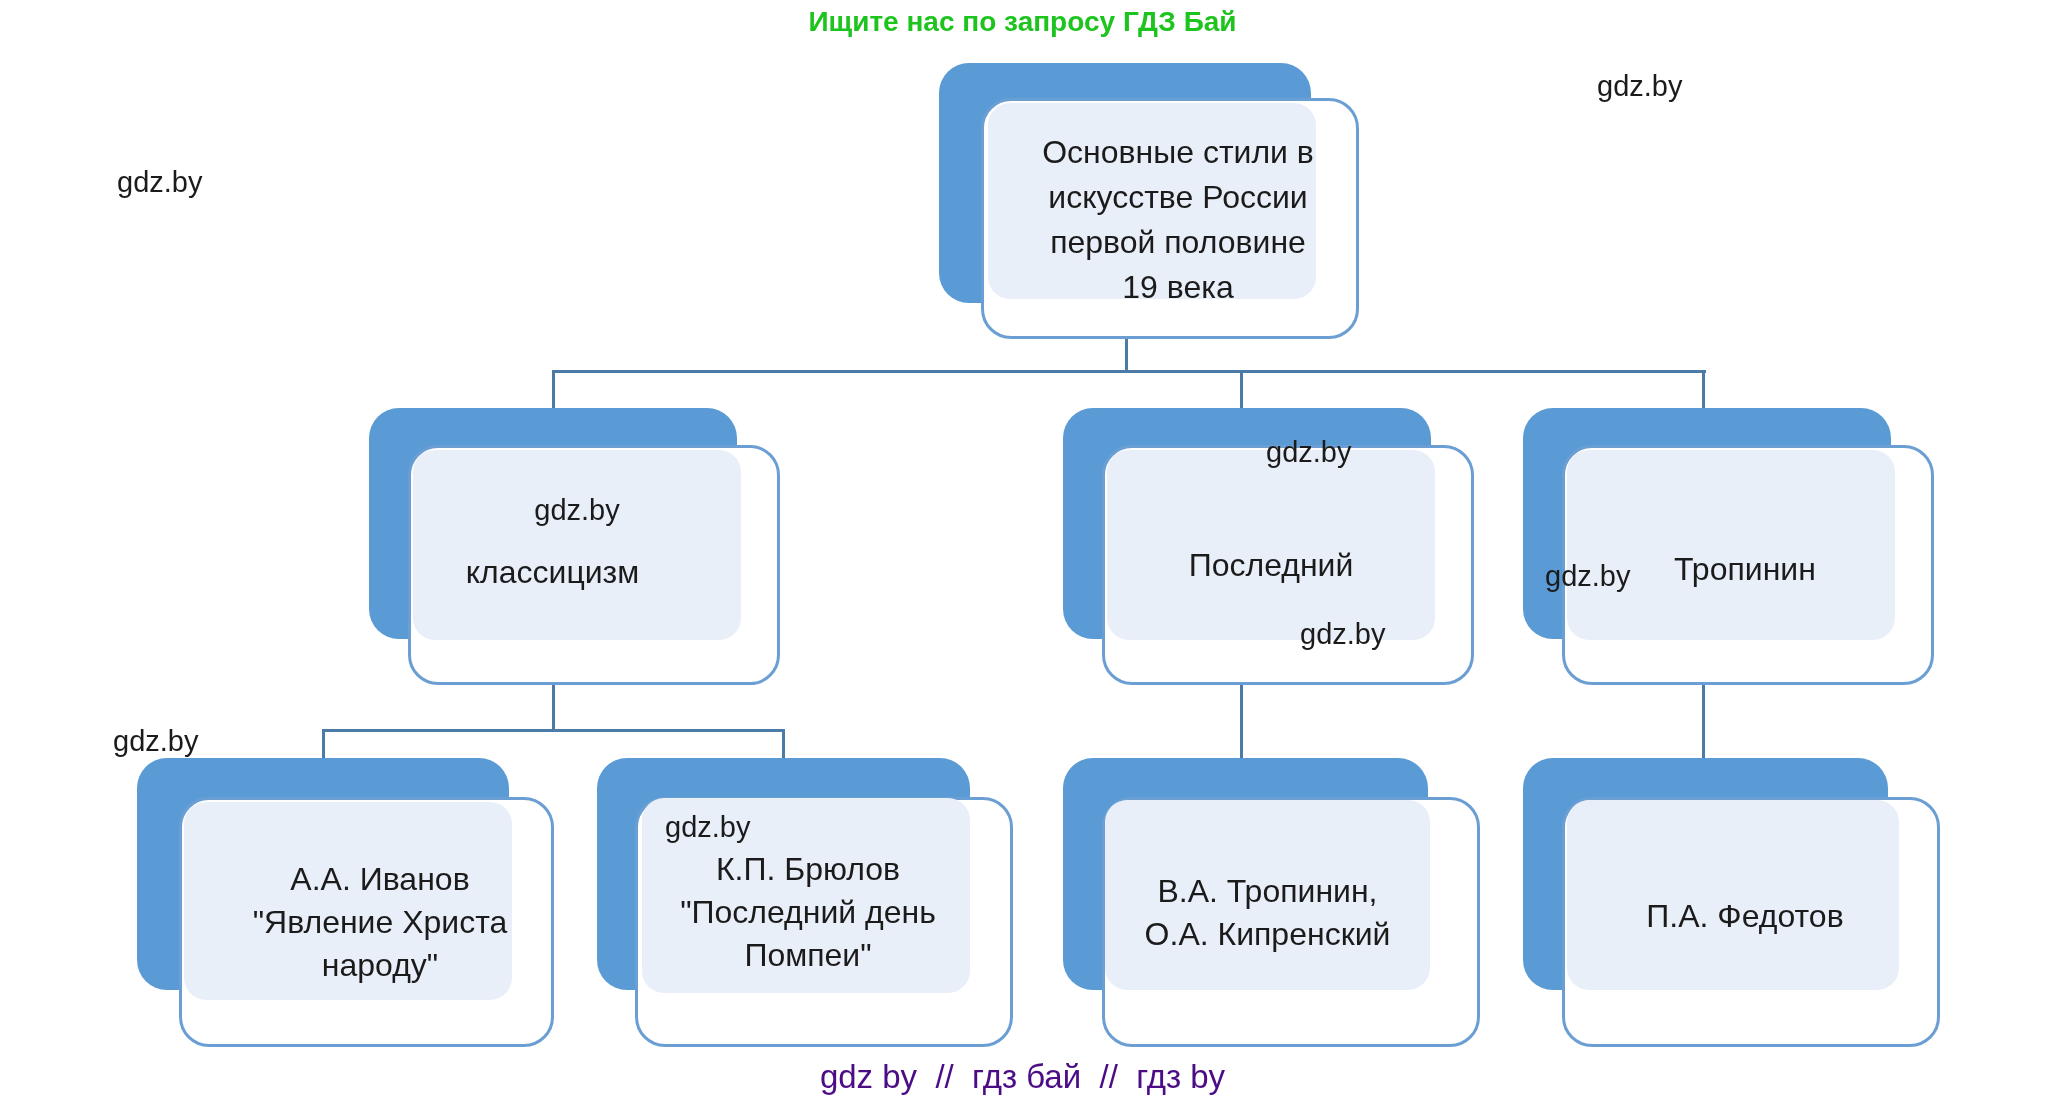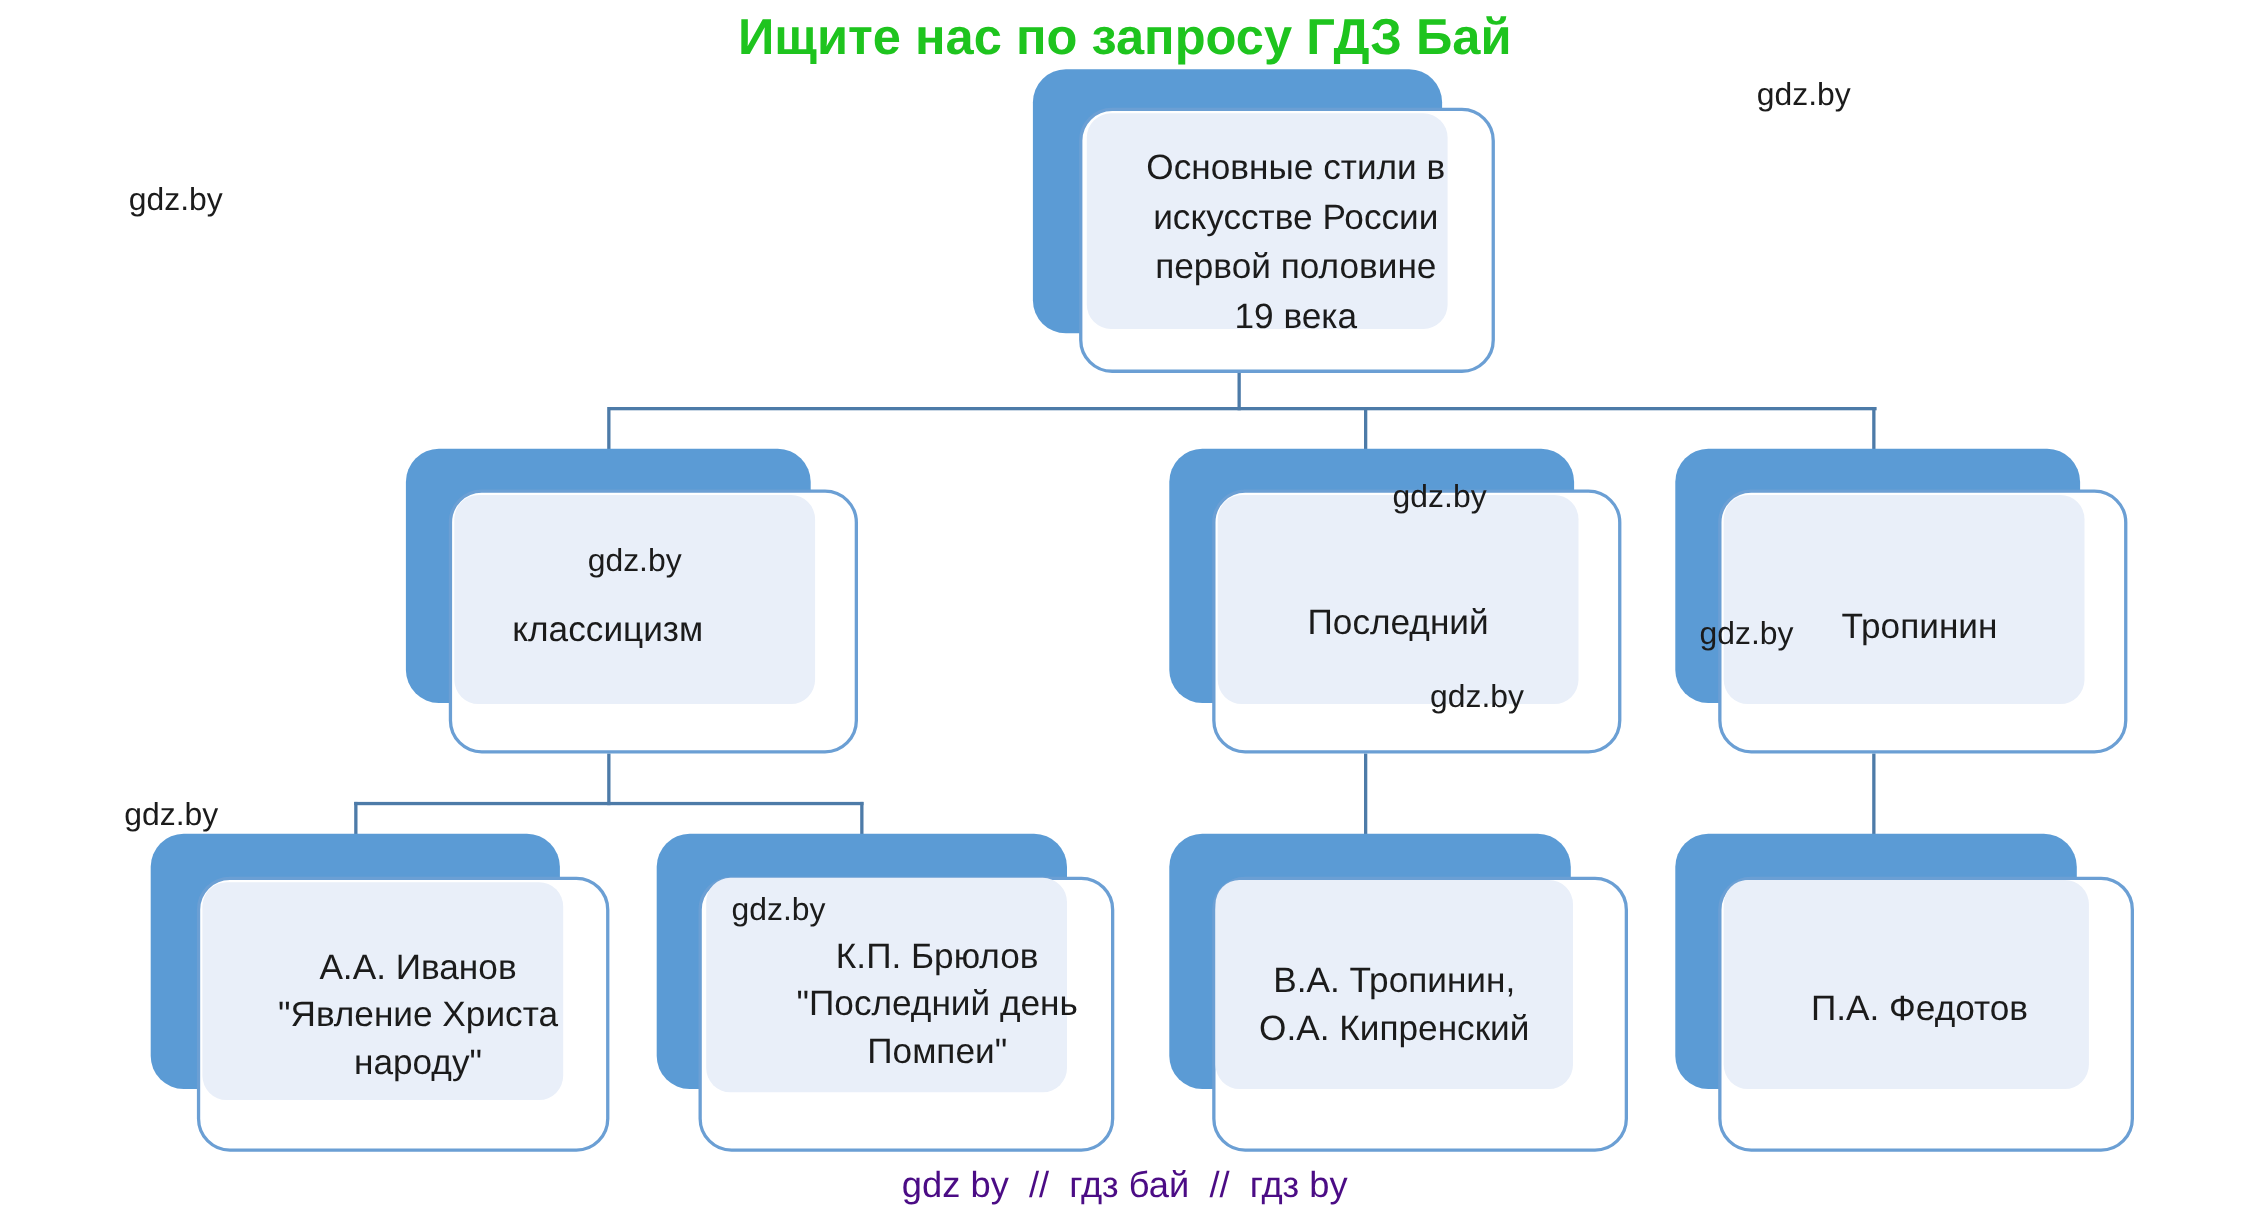--- a/index.html
+++ b/index.html
@@ -2,21 +2,21 @@
 <html style="--accent-blue: #5b9bd5; --card-border: #6b9fd4; --panel-fill: #e9eff9; --connector: #4d7ba8; --header-green: #1ec41e; --footer-purple: #4b0c85;"><head>
 <meta charset="utf-8">
 <style>
   html,body { margin:0; padding:0; background:#ffffff; }
   .canvas {
     position:relative; width:2045px; height:1103px; overflow:hidden;
     background:#ffffff; font-family:"Liberation Sans", sans-serif; color:#1b1b1b;
   }
   .header-text {
     position:absolute; left:0; top:6px; width:100%; text-align:center;
-    font-size:46px; font-weight:bold; color:var(--header-green,#1ec41e);
+    font-size:28px; font-weight:bold; color:var(--header-green,#1ec41e);
   }
   .footer-text {
     position:absolute; left:0; top:1058px; width:100%; text-align:center;
     font-size:33px; color:var(--footer-purple,#4b0c85); white-space:pre;
   }
   .wm {
     position:absolute; font-size:29px; color:#1b1b1b; white-space:nowrap;
   }
   .node { position:absolute; }
   .node > div { position:absolute; }
@@ -102,21 +102,21 @@
     <div class="label" style="left:47px; top:100px; width:328px;padding-left:32px;">А.А. Иванов
 "Явление Христа
 народу"</div>
   </div>
 
   <div class="node" style="left:597px; top:758px; width:430px; height:295px;">
     <div class="back" style="left:0; top:0; width:373px; height:232px;"></div>
     <div class="front" style="left:38px; top:39px; width:378px; height:250px;"></div>
     <div class="panel" style="left:45px; top:40px; width:328px; height:195px;"></div>
     <div class="wm" style="left:68px; top:53px;">gdz.by</div>
-    <div class="label" style="left:45px; top:90px; width:332px;padding-left:44px;">К.П. Брюлов
+    <div class="label" style="left:45px; top:90px; width:332px;">К.П. Брюлов
 "Последний день
 Помпеи"</div>
   </div>
 
   <div class="node" style="left:1523px; top:758px; width:430px; height:295px;">
     <div class="back" style="left:0; top:0; width:365px; height:232px;"></div>
     <div class="front" style="left:39px; top:39px; width:378px; height:250px;"></div>
     <div class="panel" style="left:44px; top:42px; width:332px; height:190px;"></div>
     <div class="label" style="left:56px; top:137px; width:332px;">П.А. Федотов</div>
   </div>

